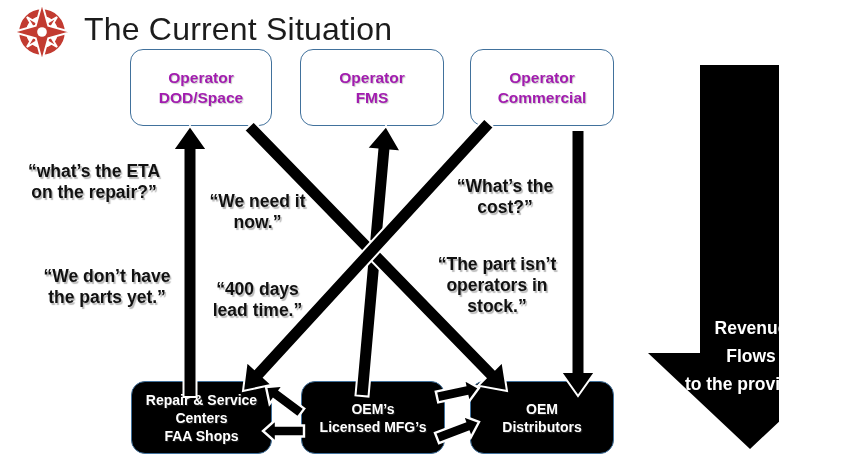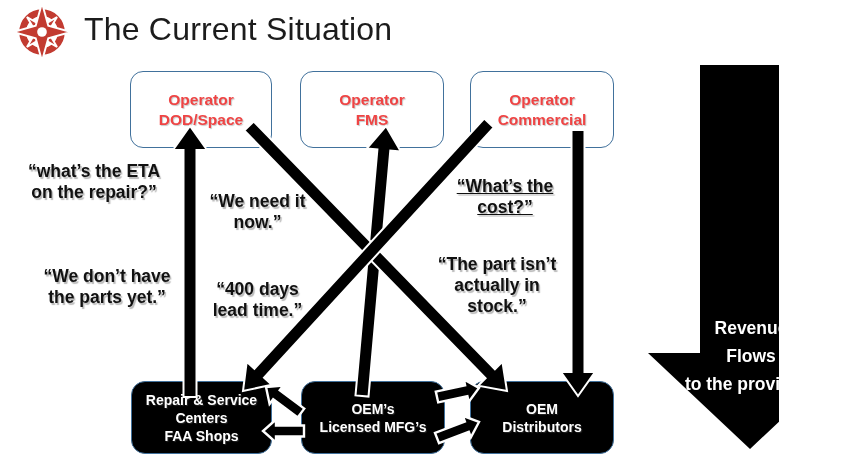--- a/index.html
+++ b/index.html
@@ -8,24 +8,24 @@
     font-family:"Liberation Sans", sans-serif;
   }
   
   #logo{position:absolute;left:13px;top:3px;width:58px;height:58px;}
   #title{
     position:absolute;left:84px;top:11px;font-size:32px;color:#1c1c1c;
     letter-spacing:0.2px;white-space:nowrap;font-weight:500;
   }
   
   .op-box{
-    position:absolute;top:71px;height:77px;width:142px;box-sizing:border-box;
+    position:absolute;top:49px;height:77px;width:142px;box-sizing:border-box;
     background:#ffffff;border:1.6px solid #41719c;border-radius:13px;
     display:flex;align-items:center;justify-content:center;text-align:center;
-    font-weight:bold;font-size:15.5px;line-height:20px;color:#ef4444;
+    font-weight:bold;font-size:15.5px;line-height:20px;color:#a21caf;
     white-space:pre-line;text-shadow:1px 1px 1px rgba(0,0,0,0.22);
   }
   #op-dod{left:130px;} #op-fms{left:300px;width:144px;} #op-com{left:470px;width:144px;}
   
   .prov-box{
     position:absolute;top:381px;height:73px;width:141px;box-sizing:border-box;
     background:#000;border:1.4px solid #41719c;border-radius:14px;
     display:flex;align-items:center;justify-content:center;text-align:center;
     font-weight:bold;font-size:14px;line-height:18px;color:#fff;
     white-space:pre-line;text-shadow:1px 1px 1px rgba(255,255,255,0.15);
@@ -36,21 +36,21 @@
   
   .quote{
     position:absolute;font-weight:bold;color:#111;text-align:center;
     font-size:17.5px;line-height:21px;white-space:pre-line;
     text-shadow:1.5px 1.5px 1px rgba(0,0,0,0.28);
   }
   #q-eta{left:15px;top:161px;width:158px;}
   #q-need{left:185px;top:191px;width:145px;}
   #q-dont{left:28px;top:266px;width:158px;}
   #q-400{left:185px;top:279px;width:145px;}
-  #q-cost{left:430px;top:176px;width:150px;text-decoration:underline;}
+  #q-cost{left:430px;top:176px;width:150px;}
   #q-stock{left:418px;top:254px;width:158px;}
   
   #side-arrow-text{
     position:absolute;left:701px;top:86px;width:101px;text-align:center;
     color:#fff;font-weight:bold;font-size:12.5px;line-height:16px;white-space:pre-line;
   }
   #side-arrow-caption{
     position:absolute;left:659px;top:314px;width:184px;text-align:center;
     color:#fff;font-weight:bold;font-size:17.5px;line-height:28px;white-space:pre-line;
   }
@@ -101,20 +101,20 @@
 on the repair?”</div>
   <div class="quote" id="q-need">“We need it
 now.”</div>
   <div class="quote" id="q-dont">“We don’t have
 the parts yet.”</div>
   <div class="quote" id="q-400">“400 days
 lead time.”</div>
   <div class="quote" id="q-cost">“What’s the
 cost?”</div>
   <div class="quote" id="q-stock">“The part isn’t
-actually in
+operators in
 stock.”</div>
 
   <div id="side-arrow-caption">Revenue
 Flows
 to the providers</div>
 
 </div>
 
 </body></html>

